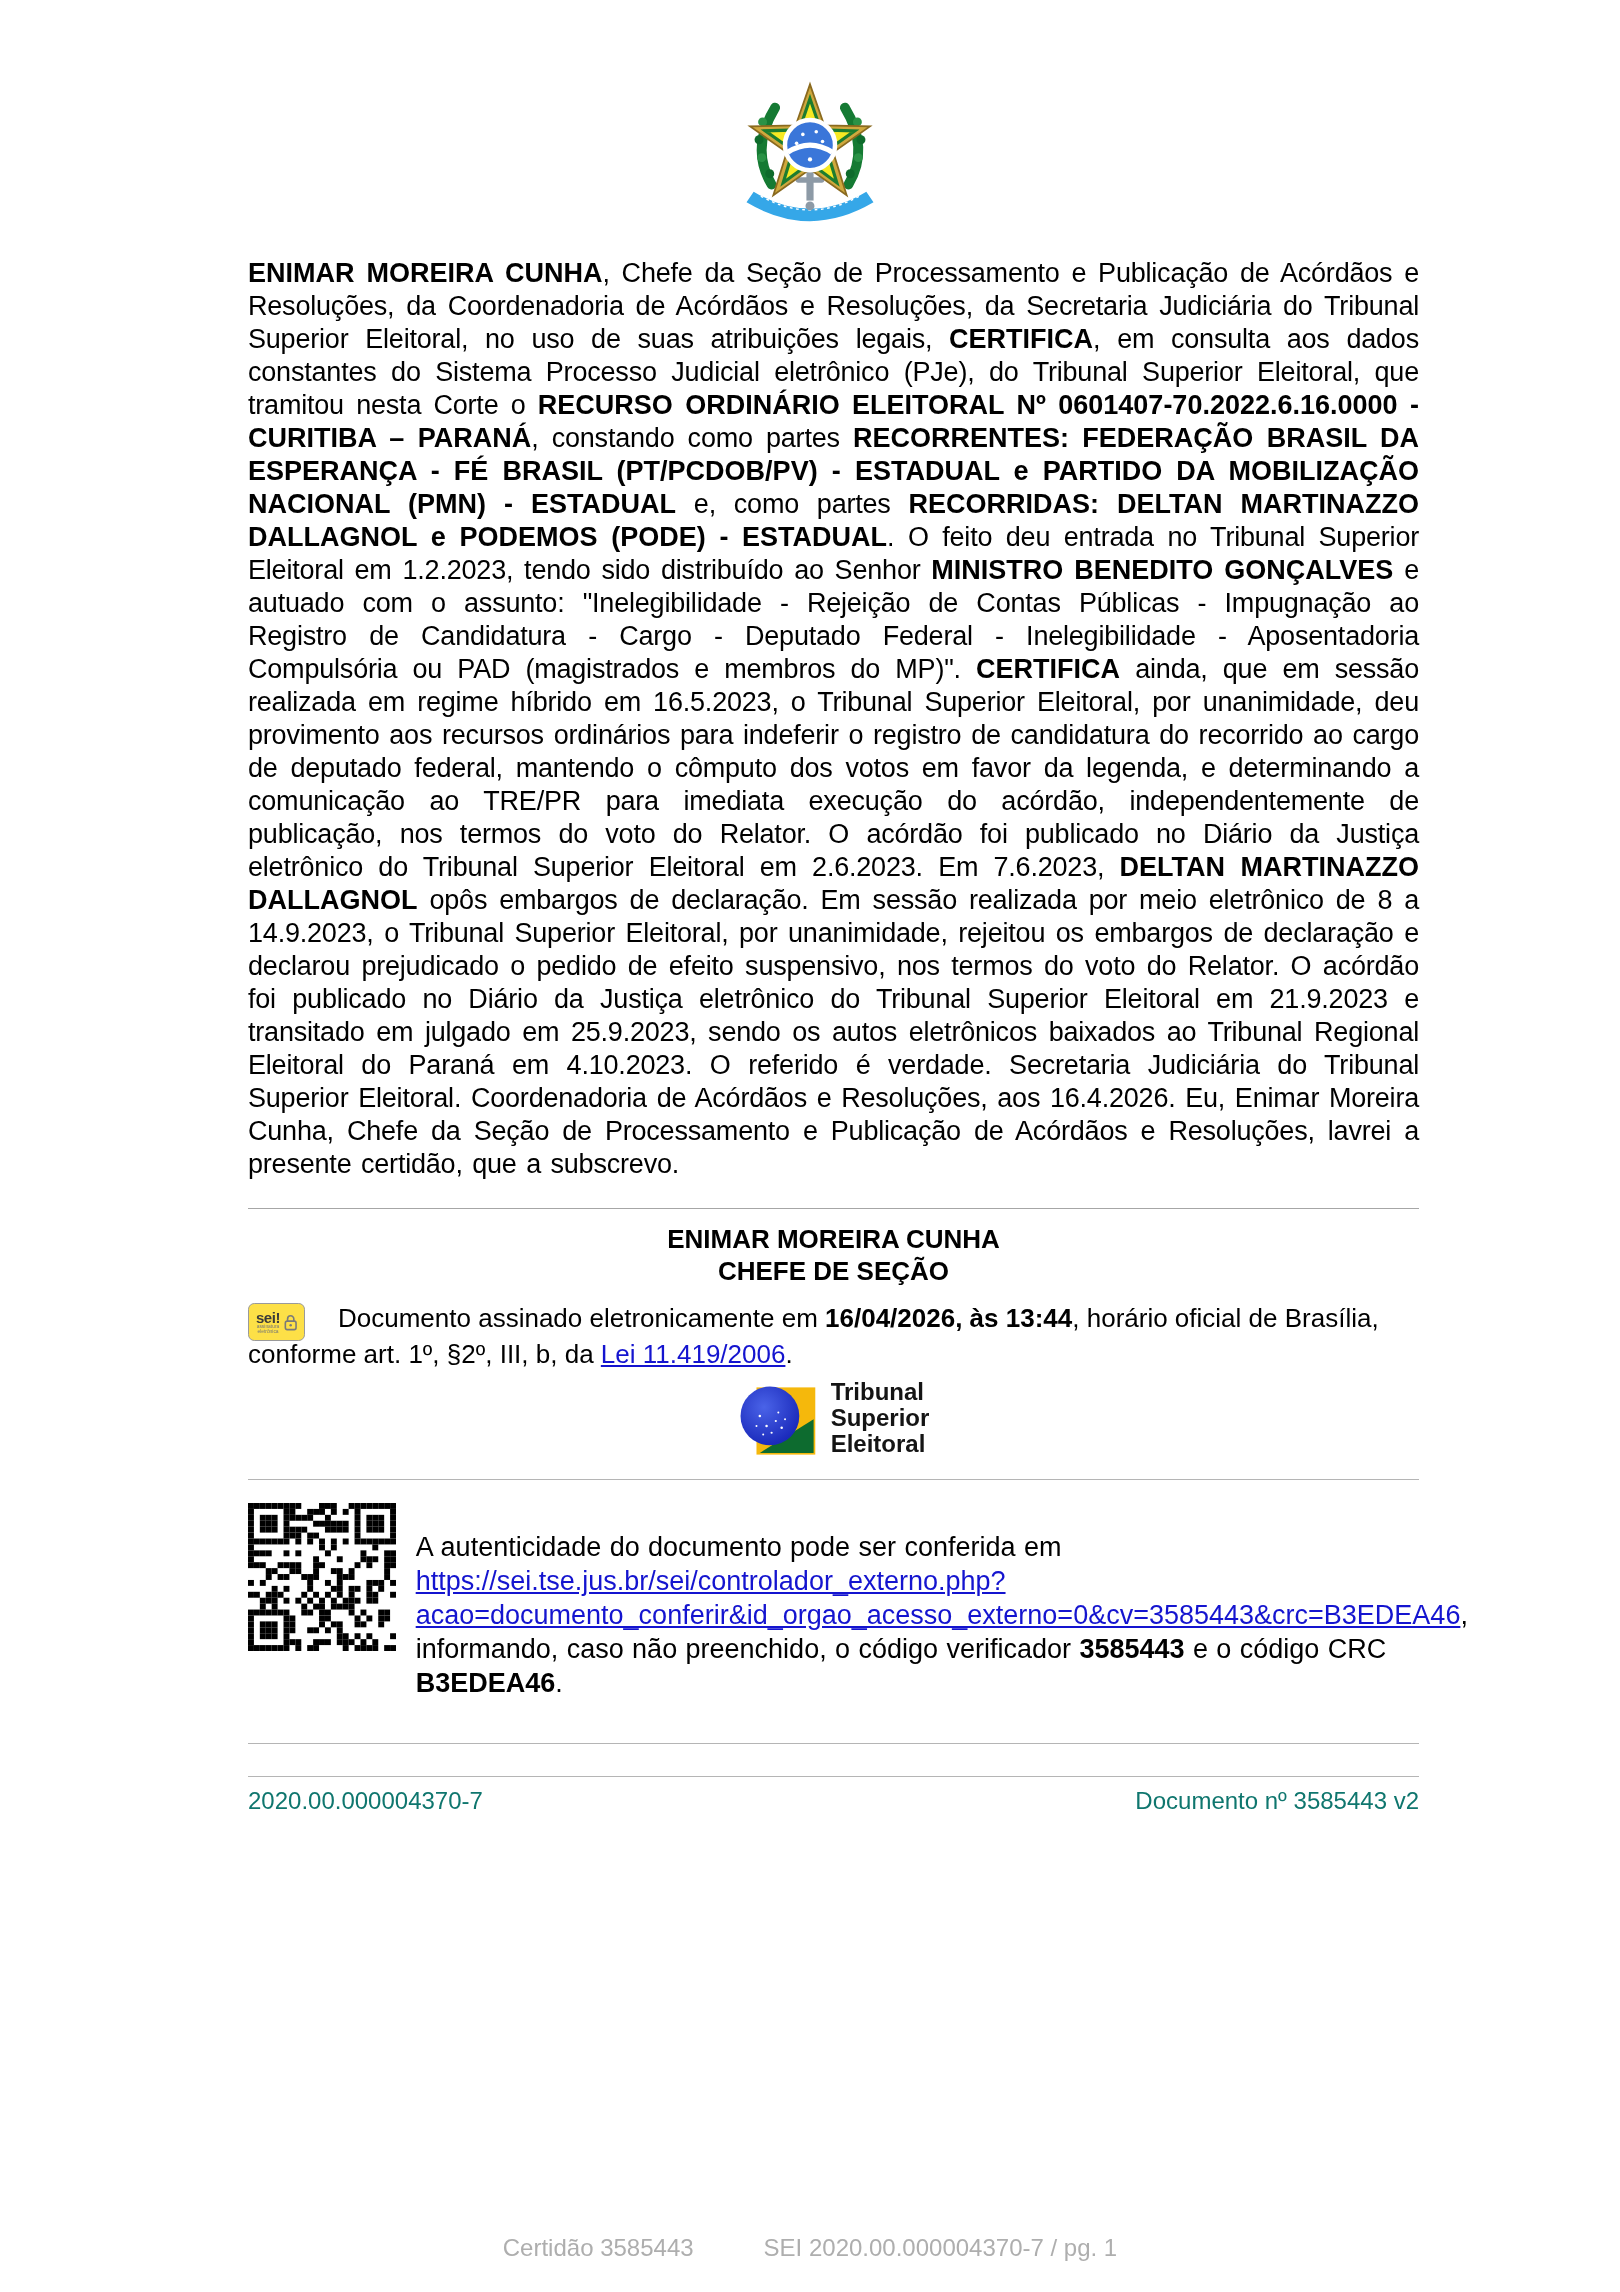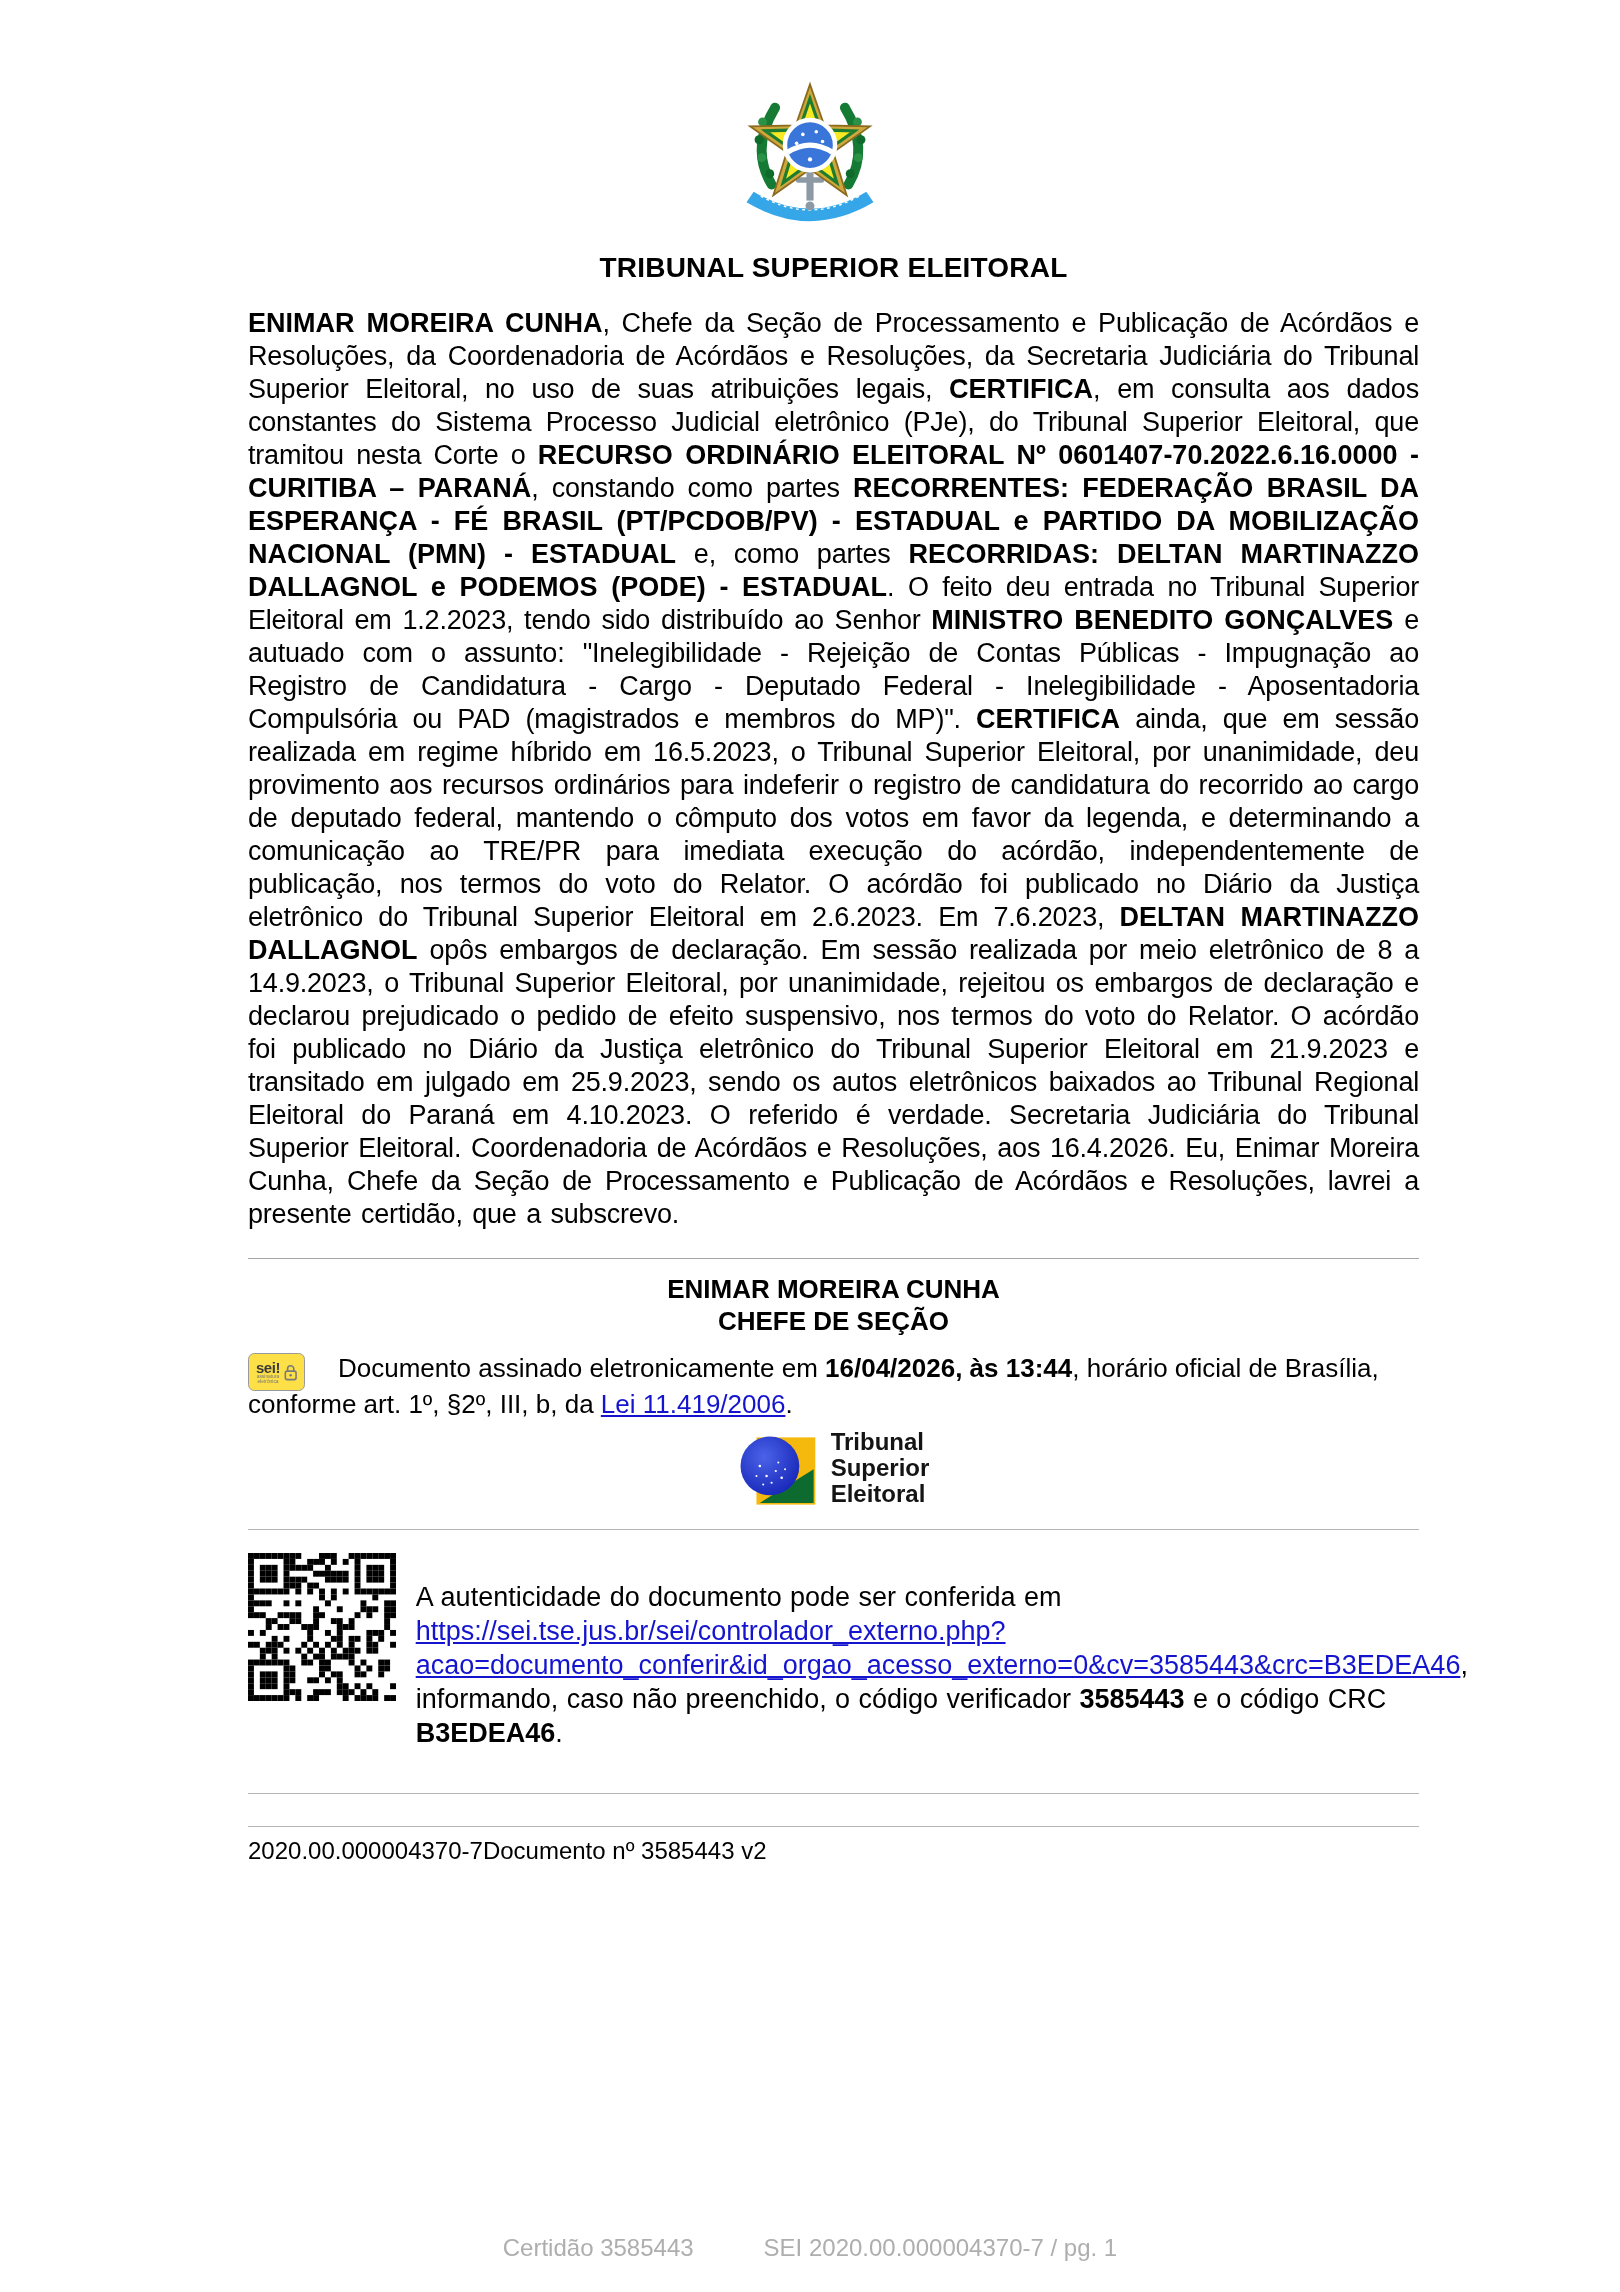--- a/index.html
+++ b/index.html
@@ -42,22 +42,22 @@
   .tse-logo-row{margin-top:7.2px;display:flex;justify-content:center;align-items:flex-start;gap:9px;}
   .tse-logo-row svg{width:84px;height:84px;}
   .tse-logo-text{display:flex;flex-direction:column;}
   .tse-logo-text span{font-weight:bold;font-size:24px;line-height:26px;color:#141414;}
   .divider2{border:0;border-top:1.8px solid #b5b5b5;margin:16px 0 0 0;}
   .qr-row{margin-top:23px;display:flex;align-items:flex-start;}
   .qr-box{flex:0 0 auto;width:148px;height:148px;}
   .qr-box svg{width:148px;height:148px;display:block;}
   .qr-text{margin-left:19.7px;font-size:27px;line-height:34px;text-align:left;word-spacing:0.9px;}
   .refs-row{
-    margin-top:9px;display:flex;justify-content:flex-start;
-    color:#000000;font-size:24px;line-height:29px;
+    margin-top:9px;display:flex;justify-content:space-between;
+    color:#0f766e;font-size:24px;line-height:29px;
   }
   .page-footer{
     position:absolute;left:0;bottom:32px;width:100%;
     display:flex;justify-content:center;gap:70px;
     color:#aeaeae;font-size:24px;line-height:27px;
   }
 </style>
 </head>
 <body>
 
@@ -92,21 +92,20 @@
       <path d="M60,92 Q85,76 110,92" stroke="#ffffff" stroke-width="6" fill="none"></path>
       <circle cx="77" cy="72" r="2" fill="#fff"></circle>
         <circle cx="92" cy="69" r="2" fill="#fff"></circle>
       <circle cx="99" cy="80" r="2" fill="#fff"></circle>
         <circle cx="70" cy="82" r="2" fill="#fff"></circle>
       <circle cx="85" cy="100" r="2.4" fill="#fff"></circle>
     </svg>
   </div>
 
   <div class="content">
-    <div class="doc-title">TRIBUNAL SUPERIOR ELEITORAL</div>
 
     <p class="body-text"><b>ENIMAR MOREIRA CUNHA</b><span>, Chefe da Seção de Processamento e Publicação de Acórdãos e Resoluções, da Coordenadoria de Acórdãos e Resoluções, da Secretaria Judiciária do Tribunal Superior Eleitoral, no uso de suas atribuições legais, </span><b>CERTIFICA</b><span>, em consulta aos dados constantes do Sistema Processo Judicial eletrônico (PJe), do Tribunal Superior Eleitoral, que tramitou nesta Corte o </span><b>RECURSO ORDINÁRIO ELEITORAL Nº 0601407-70.2022.6.16.0000 - CURITIBA – PARANÁ</b><span>, constando como partes </span><b>RECORRENTES: FEDERAÇÃO BRASIL DA ESPERANÇA - FÉ BRASIL (PT/PCDOB/PV) - ESTADUAL e PARTIDO DA MOBILIZAÇÃO NACIONAL (PMN) - ESTADUAL</b><span> e, como partes </span><b>RECORRIDAS: DELTAN MARTINAZZO DALLAGNOL e PODEMOS (PODE) - ESTADUAL</b><span>. O feito deu entrada no Tribunal Superior Eleitoral em 1.2.2023, tendo sido distribuído ao Senhor </span><b>MINISTRO BENEDITO GONÇALVES</b><span> e autuado com o assunto: "Inelegibilidade - Rejeição de Contas Públicas - Impugnação ao Registro de Candidatura - Cargo - Deputado Federal - Inelegibilidade - Aposentadoria Compulsória ou PAD (magistrados e membros do MP)". </span><b>CERTIFICA</b><span> ainda, que em sessão realizada em regime híbrido em 16.5.2023, o Tribunal Superior Eleitoral, por unanimidade, deu provimento aos recursos ordinários para indeferir o registro de candidatura do recorrido ao cargo de deputado federal, mantendo o cômputo dos votos em favor da legenda, e determinando a comunicação ao TRE/PR para imediata execução do acórdão, independentemente de publicação, nos termos do voto do Relator. O acórdão foi publicado no Diário da Justiça eletrônico do Tribunal Superior Eleitoral em 2.6.2023. Em 7.6.2023, </span><b>DELTAN MARTINAZZO DALLAGNOL</b><span> opôs embargos de declaração. Em sessão realizada por meio eletrônico de 8 a 14.9.2023, o Tribunal Superior Eleitoral, por unanimidade, rejeitou os embargos de declaração e declarou prejudicado o pedido de efeito suspensivo, nos termos do voto do Relator. O acórdão foi publicado no Diário da Justiça eletrônico do Tribunal Superior Eleitoral em 21.9.2023 e transitado em julgado em 25.9.2023, sendo os autos eletrônicos baixados ao Tribunal Regional Eleitoral do Paraná em 4.10.2023. O referido é verdade. Secretaria Judiciária do Tribunal Superior Eleitoral. Coordenadoria de Acórdãos e Resoluções, aos 16.4.2026. Eu, Enimar Moreira Cunha, Chefe da Seção de Processamento e Publicação de Acórdãos e Resoluções, lavrei a presente certidão, que a subscrevo.</span></p>
 
     <hr class="divider">
 
     <div class="sig-name">ENIMAR MOREIRA CUNHA</div>
     <div class="sig-role">CHEFE DE SEÇÃO</div>
 
     <div class="esig">
       <span class="sei-badge">

